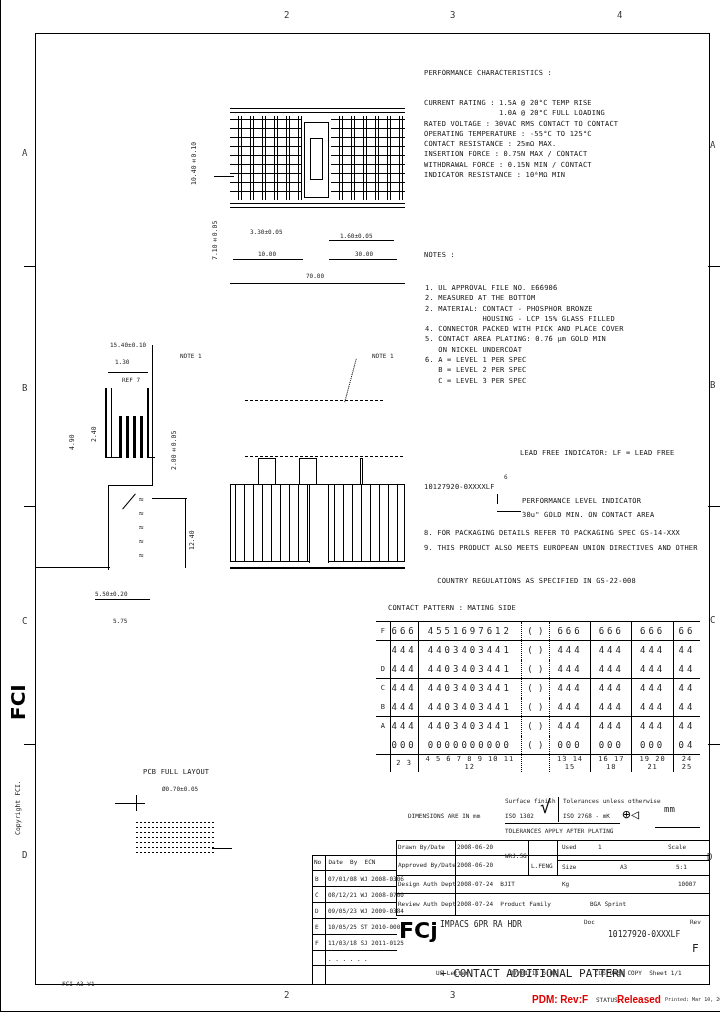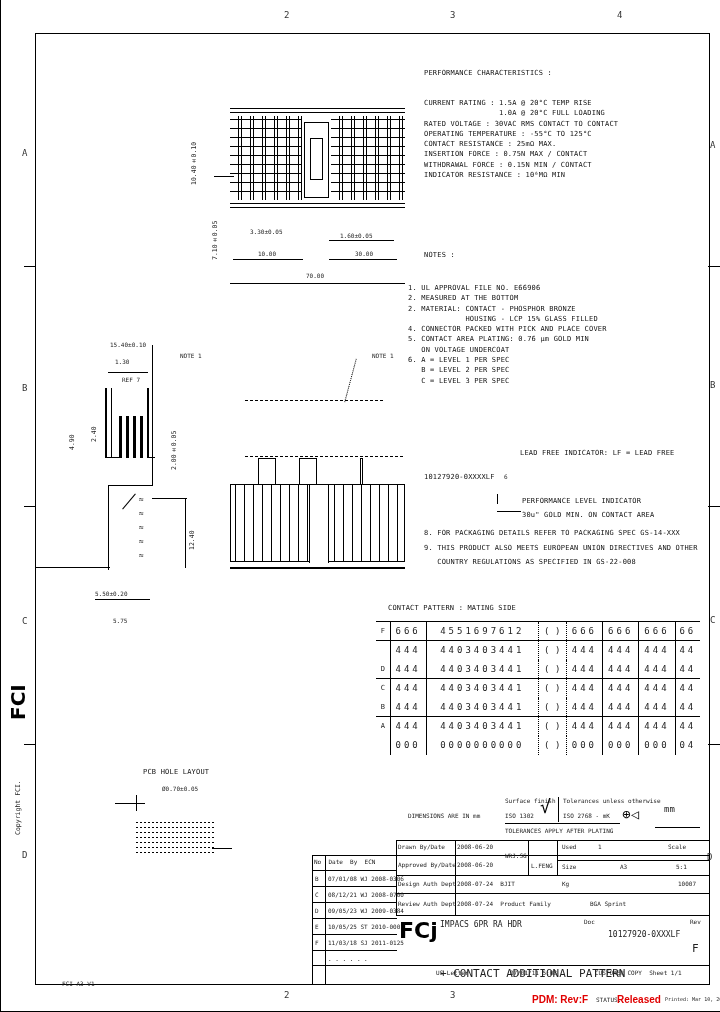--- a/index.html
+++ b/index.html
@@ -70,42 +70,42 @@
   <div class="txt">                 1.0A @ 20°C FULL LOADING</div>
   <div class="txt">RATED VOLTAGE : 30VAC RMS CONTACT TO CONTACT</div>
   <div class="txt">OPERATING TEMPERATURE : -55°C TO 125°C</div>
   <div class="txt">CONTACT RESISTANCE : 25mΩ MAX.</div>
   <div class="txt">INSERTION FORCE : 0.75N MAX / CONTACT</div>
   <div class="txt">WITHDRAWAL FORCE : 0.15N MIN / CONTACT</div>
   <div class="txt">INDICATOR RESISTANCE : 10⁶MΩ MIN</div>
 </div>
 
 <div class="abs txt" style="left:424px;top:250px">NOTES :</div>
-<div class="abs" style="left:408px;top:283px">
+<div class="abs" style="left:425px;top:283px">
   <div class="txt">1. UL APPROVAL FILE NO. E66906</div>
   <div class="txt">2. MEASURED AT THE BOTTOM</div>
   <div class="txt">2. MATERIAL: CONTACT - PHOSPHOR BRONZE</div>
   <div class="txt">             HOUSING - LCP 15% GLASS FILLED</div>
   <div class="txt">4. CONNECTOR PACKED WITH PICK AND PLACE COVER</div>
   <div class="txt">5. CONTACT AREA PLATING: 0.76 µm GOLD MIN</div>
-  <div class="txt">   ON VOLTAGE UNDERCOAT</div>
+  <div class="txt">   ON NICKEL UNDERCOAT</div>
   <div class="txt">6. A = LEVEL 1 PER SPEC</div>
   <div class="txt">   B = LEVEL 2 PER SPEC</div>
   <div class="txt">   C = LEVEL 3 PER SPEC</div>
 </div>
 <div class="abs txt" style="left:520px;top:448px">LEAD FREE INDICATOR: LF = LEAD FREE</div>
-<div class="abs txt" style="left:424px;top:472px">10127920-0XXXXLF</div>
+<div class="abs txt" style="left:424px;top:482px">10127920-0XXXXLF</div>
 <div class="abs txt-sm" style="left:504px;top:473px">6</div>
 <div class="abs line" style="left:497px;top:494px;width:1px;height:10px"></div>
 <div class="abs txt" style="left:522px;top:496px">PERFORMANCE LEVEL INDICATOR</div>
 <div class="abs line" style="left:497px;top:511px;width:24px;height:1px"></div>
 <div class="abs txt" style="left:522px;top:510px">30u" GOLD MIN. ON CONTACT AREA</div>
 <div class="abs txt" style="left:424px;top:528px">8. FOR PACKAGING DETAILS REFER TO PACKAGING SPEC GS-14-XXX</div>
 <div class="abs txt" style="left:424px;top:543px">9. THIS PRODUCT ALSO MEETS EUROPEAN UNION DIRECTIVES AND OTHER</div>
-<div class="abs txt" style="left:424px;top:557px">   COUNTRY REGULATIONS AS SPECIFIED IN GS-22-008</div>
+<div class="abs txt" style="left:424px;top:576px">   COUNTRY REGULATIONS AS SPECIFIED IN GS-22-008</div>
 
 <div class="abs" style="left:230px;top:108px;width:175px;height:100px">
   <div class="abs line" style="left:0;top:0;width:175px;height:1px"></div>
   <div class="abs line" style="left:0;top:4px;width:175px;height:1px"></div>
   <div class="abs drawing-comb" style="left:0;top:8px;width:72px;height:84px"></div>
   <div class="abs drawing-comb" style="left:101px;top:8px;width:74px;height:84px"></div>
   <div class="abs box" style="left:74px;top:14px;width:25px;height:76px;background:#fff"></div>
   <div class="abs box" style="left:80px;top:30px;width:13px;height:42px;background:#fff"></div>
   <div class="abs line" style="left:0;top:95px;width:175px;height:1px"></div>
   <div class="abs line" style="left:0;top:99px;width:175px;height:1px"></div>
@@ -158,21 +158,21 @@
 <div class="abs dotdash" style="left:245px;top:400px;width:138px"></div>
 <div class="abs dotdash" style="left:245px;top:456px;width:158px"></div>
 <div class="abs" style="left:258px;top:458px;width:18px;height:26px;border:1px solid #000;border-bottom:none"></div>
 <div class="abs" style="left:299px;top:458px;width:18px;height:26px;border:1px solid #000;border-bottom:none"></div>
 <div class="abs" style="left:360px;top:458px;width:3px;height:26px;border:1px solid #000;border-bottom:none"></div>
 <div class="abs box connector-body" style="left:230px;top:484px;width:175px;height:78px">
   <div class="abs" style="left:78px;top:0;width:20px;height:78px;background:#fff;border-left:1px solid #000;border-right:1px solid #000"></div>
 </div>
 <div class="abs line" style="left:230px;top:567px;width:175px;height:2px"></div>
 
-<div class="abs txt" style="left:143px;top:767px">PCB HOLE LAYOUT</div>
+<div class="abs txt" style="left:143px;top:767px">PCB FULL LAYOUT</div>
 <div class="abs txt-sm" style="left:162px;top:785px">Ø0.70±0.05</div>
 <div class="abs line" style="left:115px;top:803px;width:30px;height:1px"></div>
 <div class="abs line" style="left:136px;top:795px;width:1px;height:16px"></div>
 <div class="abs" style="left:135px;top:820px;width:80px;height:34px;background:radial-gradient(circle, #000 0.6px, transparent 0.9px) 0 0/4px 5px"></div>
 <div class="abs line" style="left:212px;top:848px;width:20px;height:1px"></div>
 
 <div class="abs txt" style="left:388px;top:603px">CONTACT PATTERN : MATING SIDE</div>
 <table class="abs pat" style="left:376px;top:621px;width:324px">
   <tbody>
       <tr class="bt">
@@ -237,20 +237,30 @@
   </tr>
   <tr>
     <td class="rowlbl"></td>
     <td>000</td>
     <td class="vl">0000000000</td>
     <td class="brk">( )</td>
     <td>000</td>
     <td class="vl">000</td>
     <td class="vl">000</td>
     <td class="vl">04</td>
+  </tr>
+  <tr class="bt foot">
+    <td class="rowlbl"></td>
+    <td>2 3</td>
+    <td class="vl">4 5 6 7 8 9 10 11 12</td>
+    <td class="brk"></td>
+    <td>13 14 15</td>
+    <td class="vl">16 17 18</td>
+    <td class="vl">19 20 21</td>
+    <td class="vl">24 25</td>
   </tr>
 </tbody>
   </table>
 
 <div class="abs tb" style="left:408px;top:812px">DIMENSIONS ARE IN mm</div>
 <div class="abs tb" style="left:505px;top:797px">Surface finish</div>
 <div class="abs tb" style="left:505px;top:812px">ISO 1302</div>
 <div class="abs" style="left:540px;top:797px;font-size:18px;line-height:20px">√</div>
 <div class="abs line" style="left:558px;top:797px;width:1px;height:25px"></div>
 <div class="abs tb" style="left:563px;top:797px">Tolerances unless otherwise</div>

